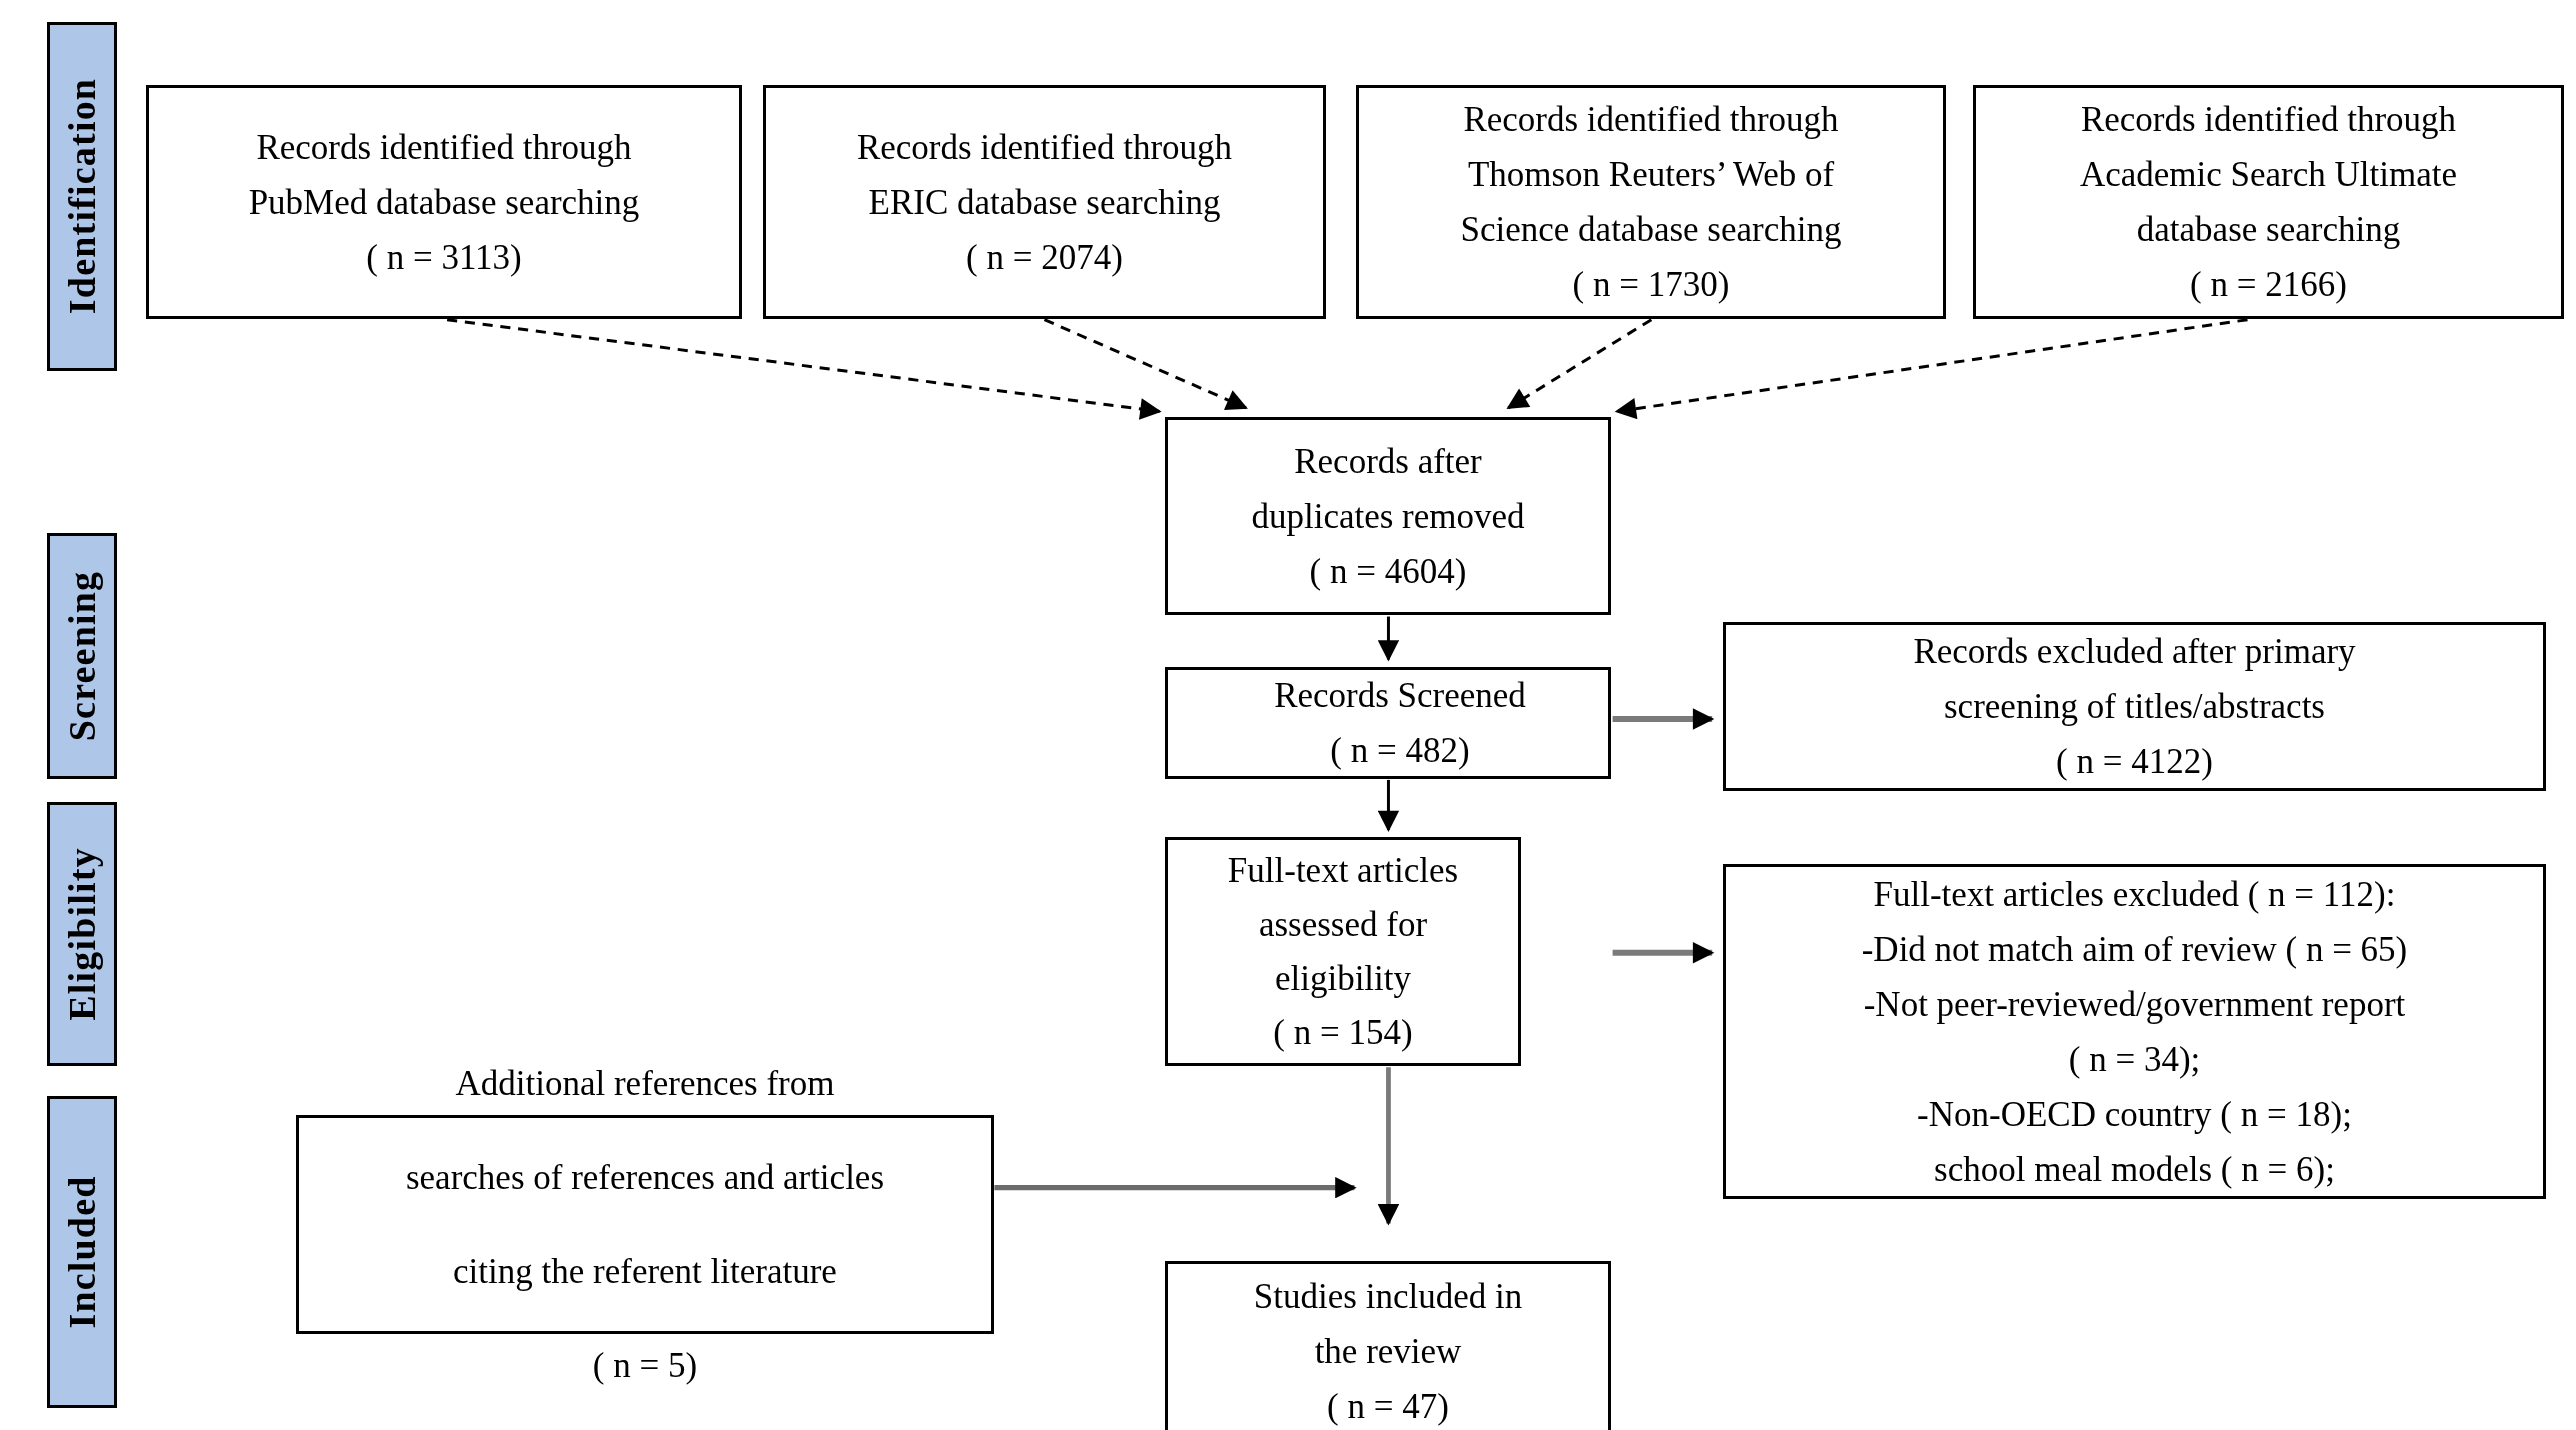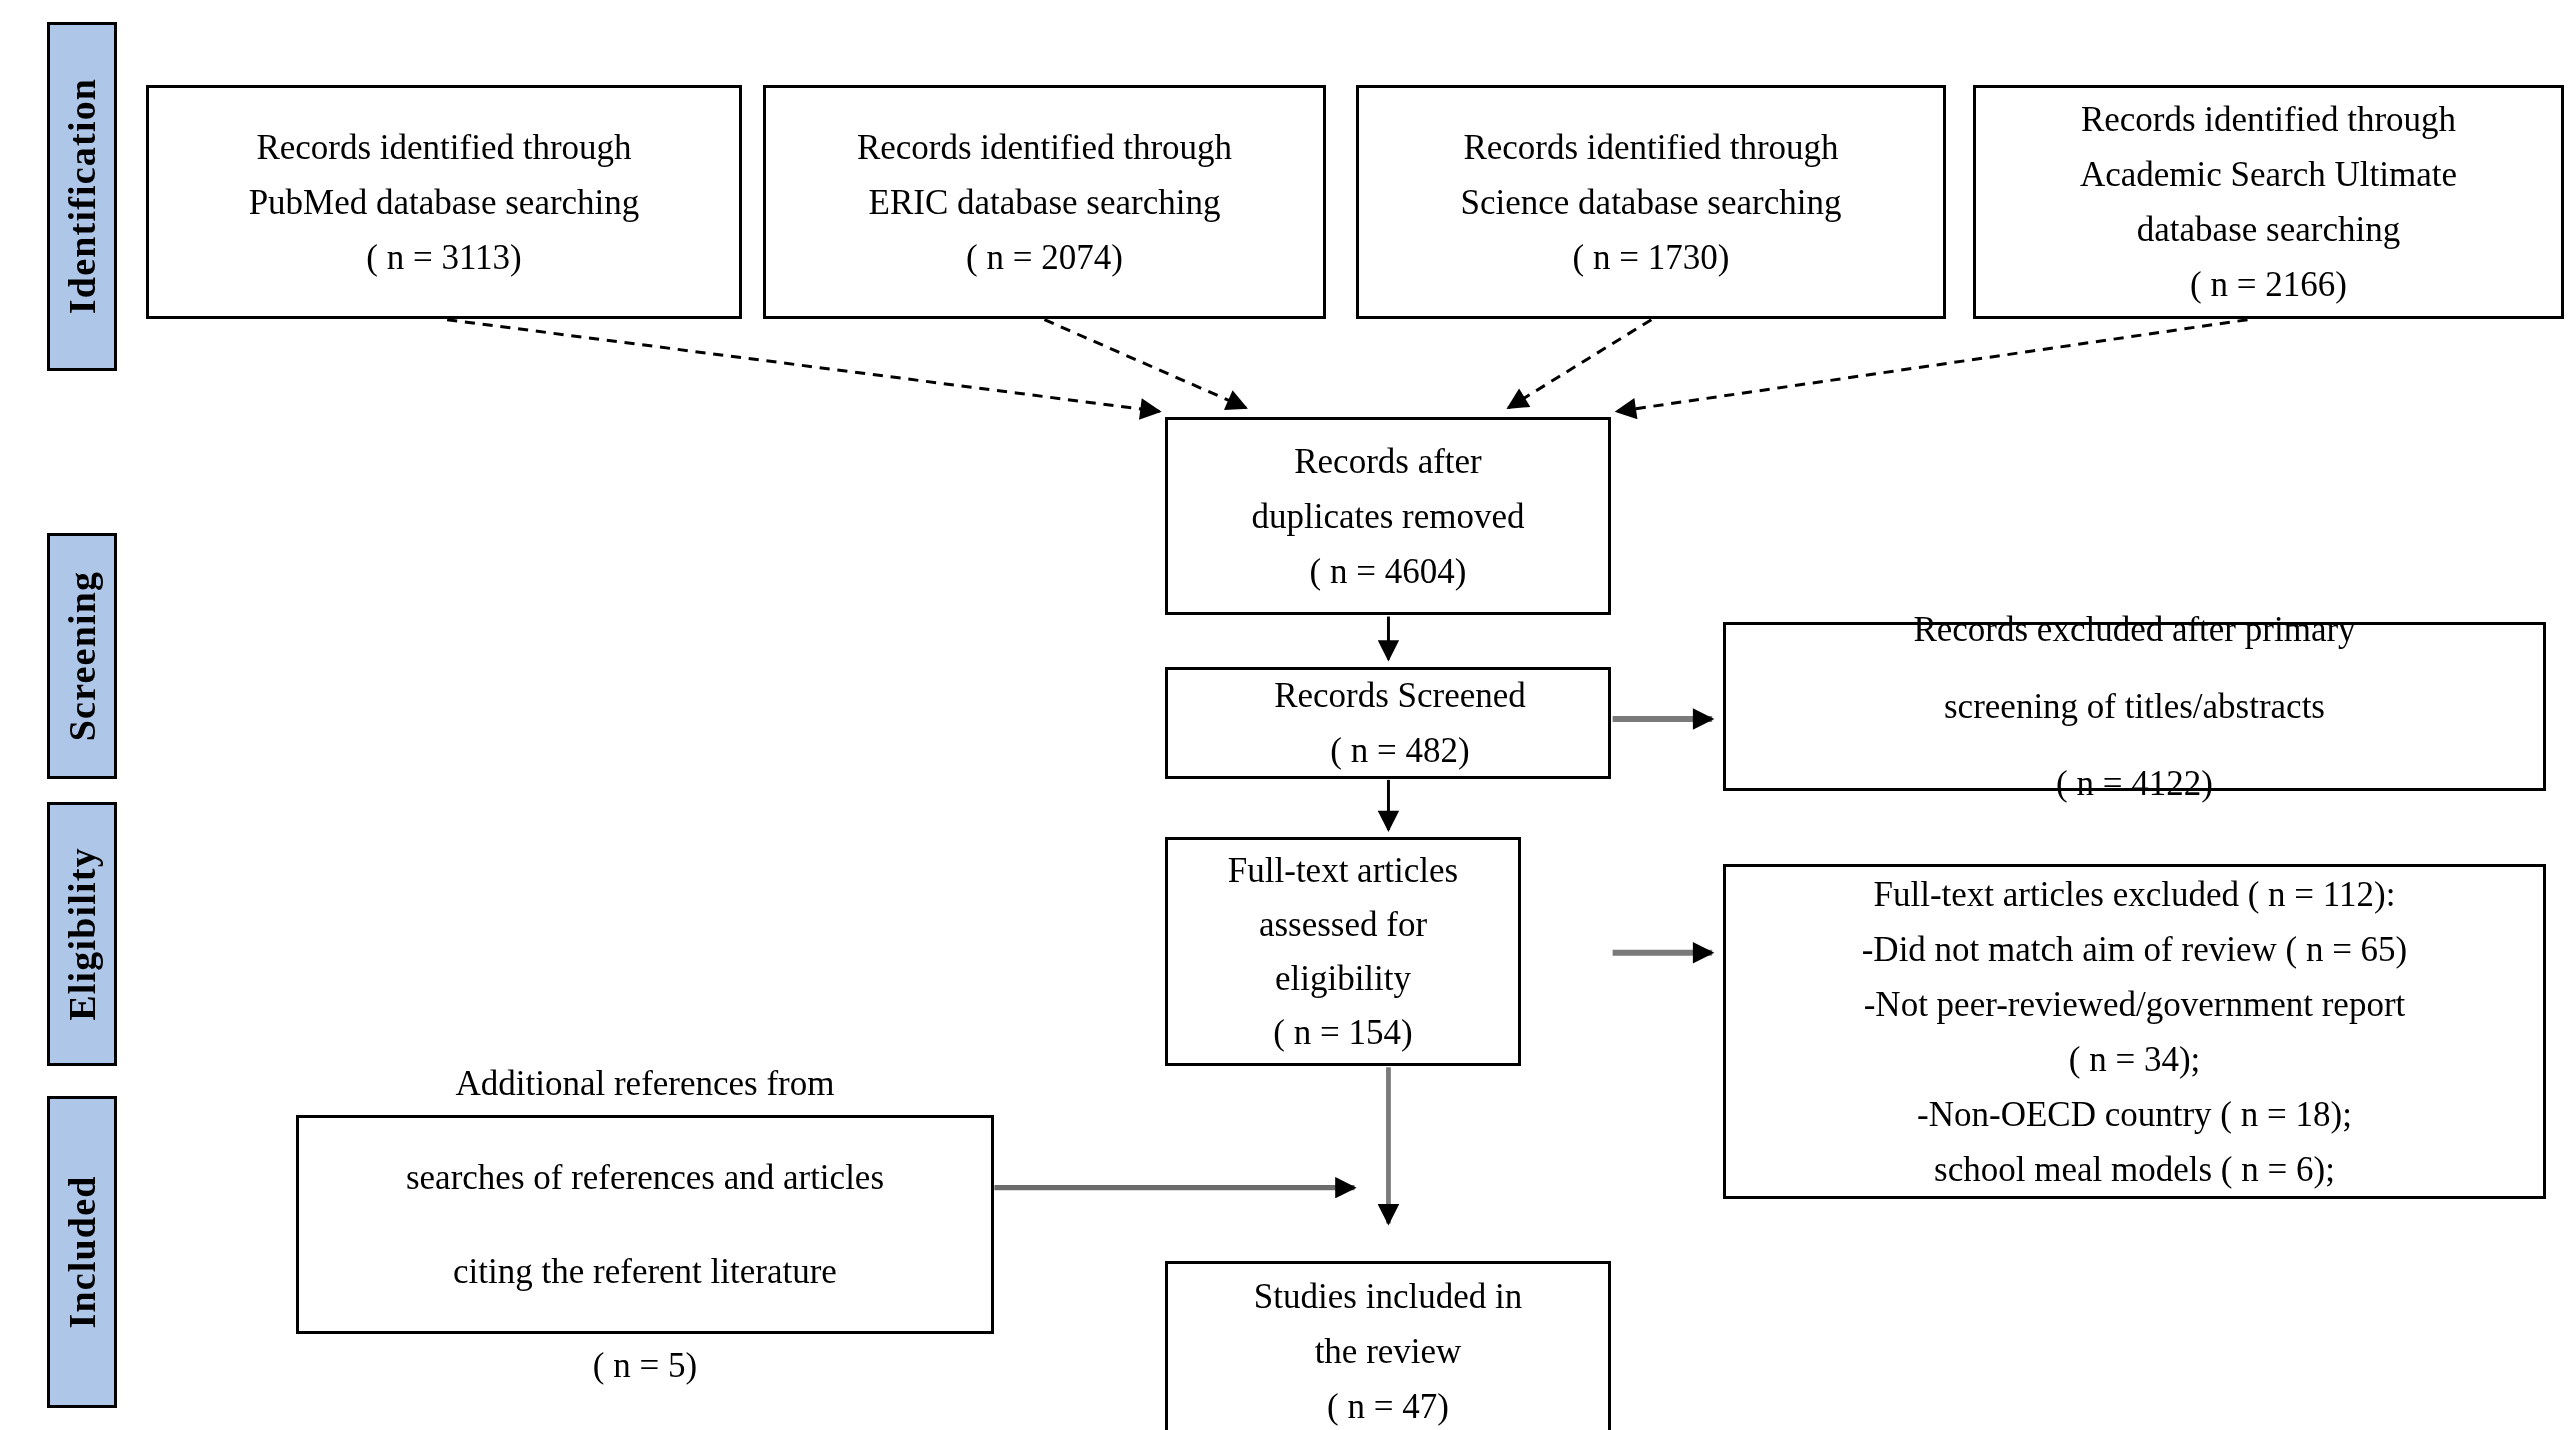--- a/index.html
+++ b/index.html
@@ -83,20 +83,21 @@
     <span class="ln">PubMed database searching</span>
     <span class="ln">( n = 3113)</span>
   </div>
   <div class="box" style="left:763px; top:85px; width:563px; height:234px;">
     <span class="ln">Records identified through</span>
     <span class="ln">ERIC database searching</span>
     <span class="ln">( n = 2074)</span>
   </div>
   <div class="box" style="left:1356px; top:85px; width:590px; height:234px;">
     <span class="ln">Records identified through</span>
+    <span class="ln">Thomson Reuters’ Web of</span>
     <span class="ln">Science database searching</span>
     <span class="ln">( n = 1730)</span>
   </div>
   <div class="box" style="left:1973px; top:85px; width:591px; height:234px;">
     <span class="ln">Records identified through</span>
     <span class="ln">Academic Search Ultimate</span>
     <span class="ln">database searching</span>
     <span class="ln">( n = 2166)</span>
   </div>
 
@@ -114,21 +115,21 @@
     <span class="ln">assessed for</span>
     <span class="ln">eligibility</span>
     <span class="ln">( n = 154)</span>
   </div>
   <div class="box thick" style="left:1165px; top:1233px; width:446px; height:180px;margin-top:28px;">
     <span class="ln">Studies included in</span>
     <span class="ln">the review</span>
     <span class="ln">( n = 47)</span>
   </div>
 
-  <div class="box" style="left:1723px; top:622px; width:823px; height:169px;gap:22px;">
+  <div class="box" style="left:1723px; top:622px; width:823px; height:169px;">
     <span class="ln">Records excluded after primary</span>
     <span class="ln">screening of titles/abstracts</span>
     <span class="ln">( n = 4122)</span>
   </div>
   <div class="box" style="left:1723px; top:864px; width:823px; height:335px;">
     <span class="ln">Full-text articles excluded ( n = 112):</span>
     <span class="ln">-Did not match aim of review ( n = 65)</span>
     <span class="ln">-Not peer-reviewed/government report</span>
     <span class="ln">( n = 34);</span>
     <span class="ln">-Non-OECD country ( n = 18);</span>

